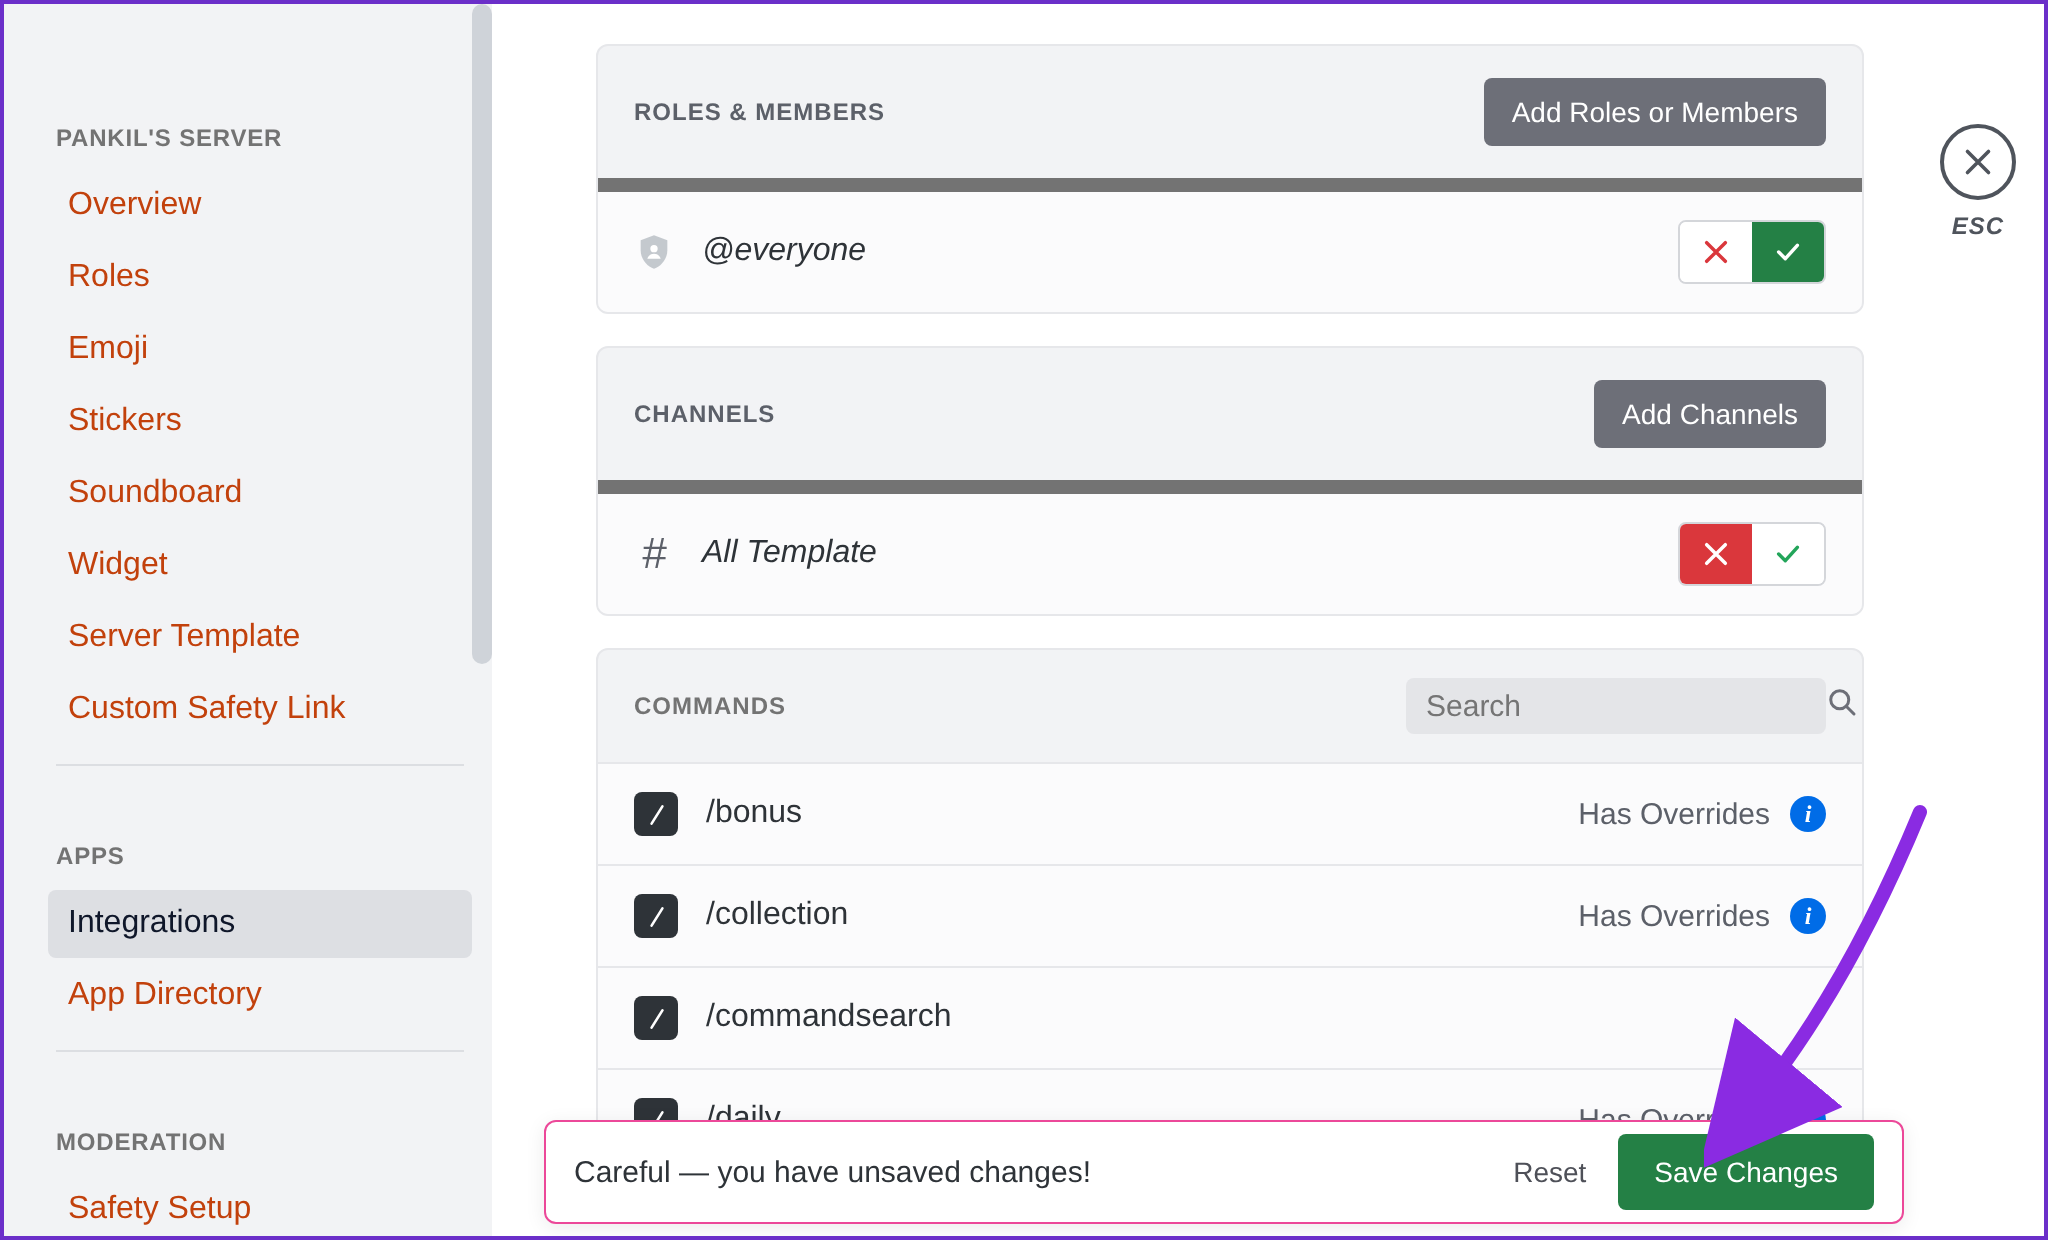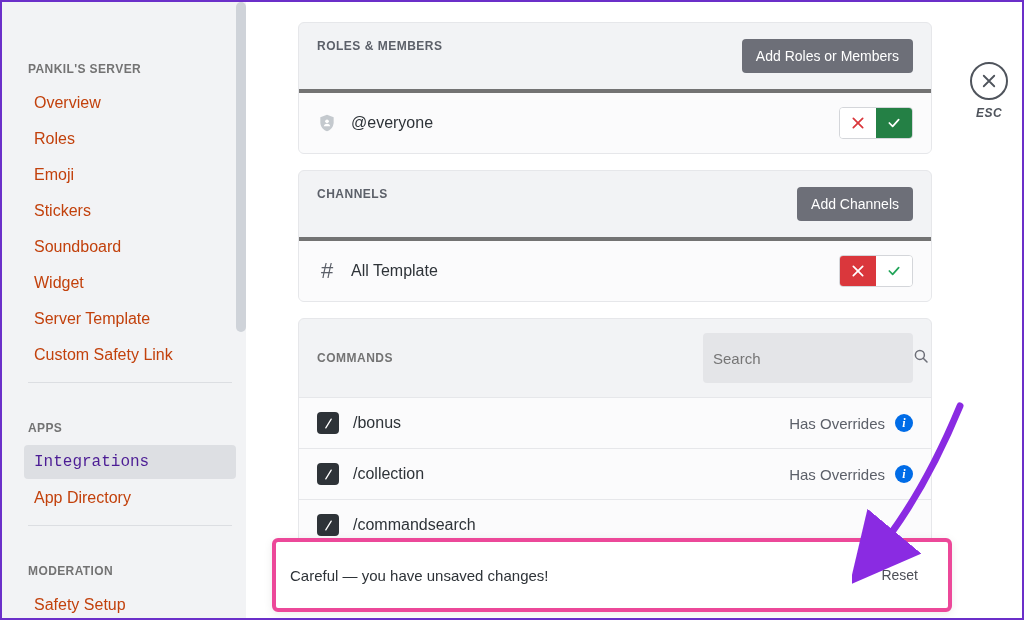--- a/index.html
+++ b/index.html
@@ -45,22 +45,21 @@
   .side-item {
     font-size: 16px;
     color: #c2410c;
     padding: 8px 10px;
     border-radius: 4px;
     cursor: pointer;
     margin-bottom: 2px;
   }
   .side-item.active {
     background: #dddfe3;
-    color: #4c1d95;
-    font-family: Liberation Mono, monospace;
+    color: #0f172a;
   }
   .side-divider {
     height: 1px;
     background: #dcdee2;
     margin: 10px 4px 0 4px;
   }
 
   
   .esc-wrap {
     position: absolute;
@@ -99,21 +98,21 @@
   .card {
     background: #f2f3f5;
     border: 1px solid #e6e7ea;
     border-radius: 6px;
     margin-bottom: 16px;
     overflow: hidden;
   }
 
   .card-header {
     display: flex;
-    align-items: flex-start;
+    align-items: center;
     justify-content: space-between;
     padding: 16px 18px;
   }
   .card-header-left {
     font-size: 12px;
     font-weight: 700;
     color: #5c6069;
     letter-spacing: 0.5px;
   }
   .btn-grey {
@@ -122,24 +121,25 @@
     font-size: 14px;
     font-weight: 500;
     padding: 9px 14px;
     border: none;
     border-radius: 4px;
     cursor: pointer;
   }
 
   .card-row {
     background: #fbfbfc;
-    border-top: 4px solid #737373;
+    border-top: 7px solid #737373;
     display: flex;
     align-items: center;
     padding: 14px 18px;
+    font-style: italic;
   }
   .row-icon {
     width: 20px;
     height: 20px;
     margin-right: 14px;
     flex-shrink: 0;
     display: flex;
     align-items: center;
     justify-content: center;
   }
@@ -182,21 +182,21 @@
   .commands-title {
     font-size: 12px;
     font-weight: 700;
     color: #737373;
     letter-spacing: 0.5px;
   }
   .search-wrap {
     margin-left: auto;
     background: #e4e5e8;
     border-radius: 4px;
-    height: 50px;
+    height: 28px;
     width: 210px;
     display: flex;
     align-items: center;
     padding: 0 10px;
   }
   .search-input {
     background: transparent;
     border: none;
     outline: none;
     font-size: 15px;
@@ -247,26 +247,26 @@
     font-family: Georgia, serif;
   }
 
   
   .unsaved-bar {
     position: absolute;
     left: 270px;
     bottom: 6px;
     width: 680px;
     background: #ffffff;
-    border: 4px solid #ec4899;
+    border: 1px solid #ec4899;
     border-radius: 6px;
     box-shadow: 0 2px 10px rgba(0,0,0,0.08);
     display: flex;
     align-items: center;
-    padding: 17px 14px;
+    padding: 6px 14px;
   }
   .unsaved-text {
     font-size: 15px;
     color: #2e3338;
     flex: 1;
   }
   .btn-reset {
     background: transparent;
     border: none;
     color: #4e5058;
@@ -439,20 +439,21 @@
           <div class="info-badge">i</div>
         </div>
       </div>
   </div>
 
 </div>
 
 <div class="unsaved-bar">
   <div class="unsaved-text">Careful — you have unsaved changes!</div>
   <button class="btn-reset">Reset</button>
+  <button class="btn-save">Save Changes</button>
 </div>
 
 <svg class="arrow-annot" viewBox="0 0 120 190">
   <defs>
     <marker id="arrhead" markerWidth="12" markerHeight="12" refX="5" refY="5" orient="auto">
       <path d="M0 0 L10 5 L0 10 Z" fill="#8a2be2"></path>
     </marker>
   </defs>
   <path d="M108 8 Q 70 100 20 160" stroke="#8a2be2" stroke-width="7" fill="none" marker-end="url(#arrhead)" stroke-linecap="round"></path>
 </svg>

